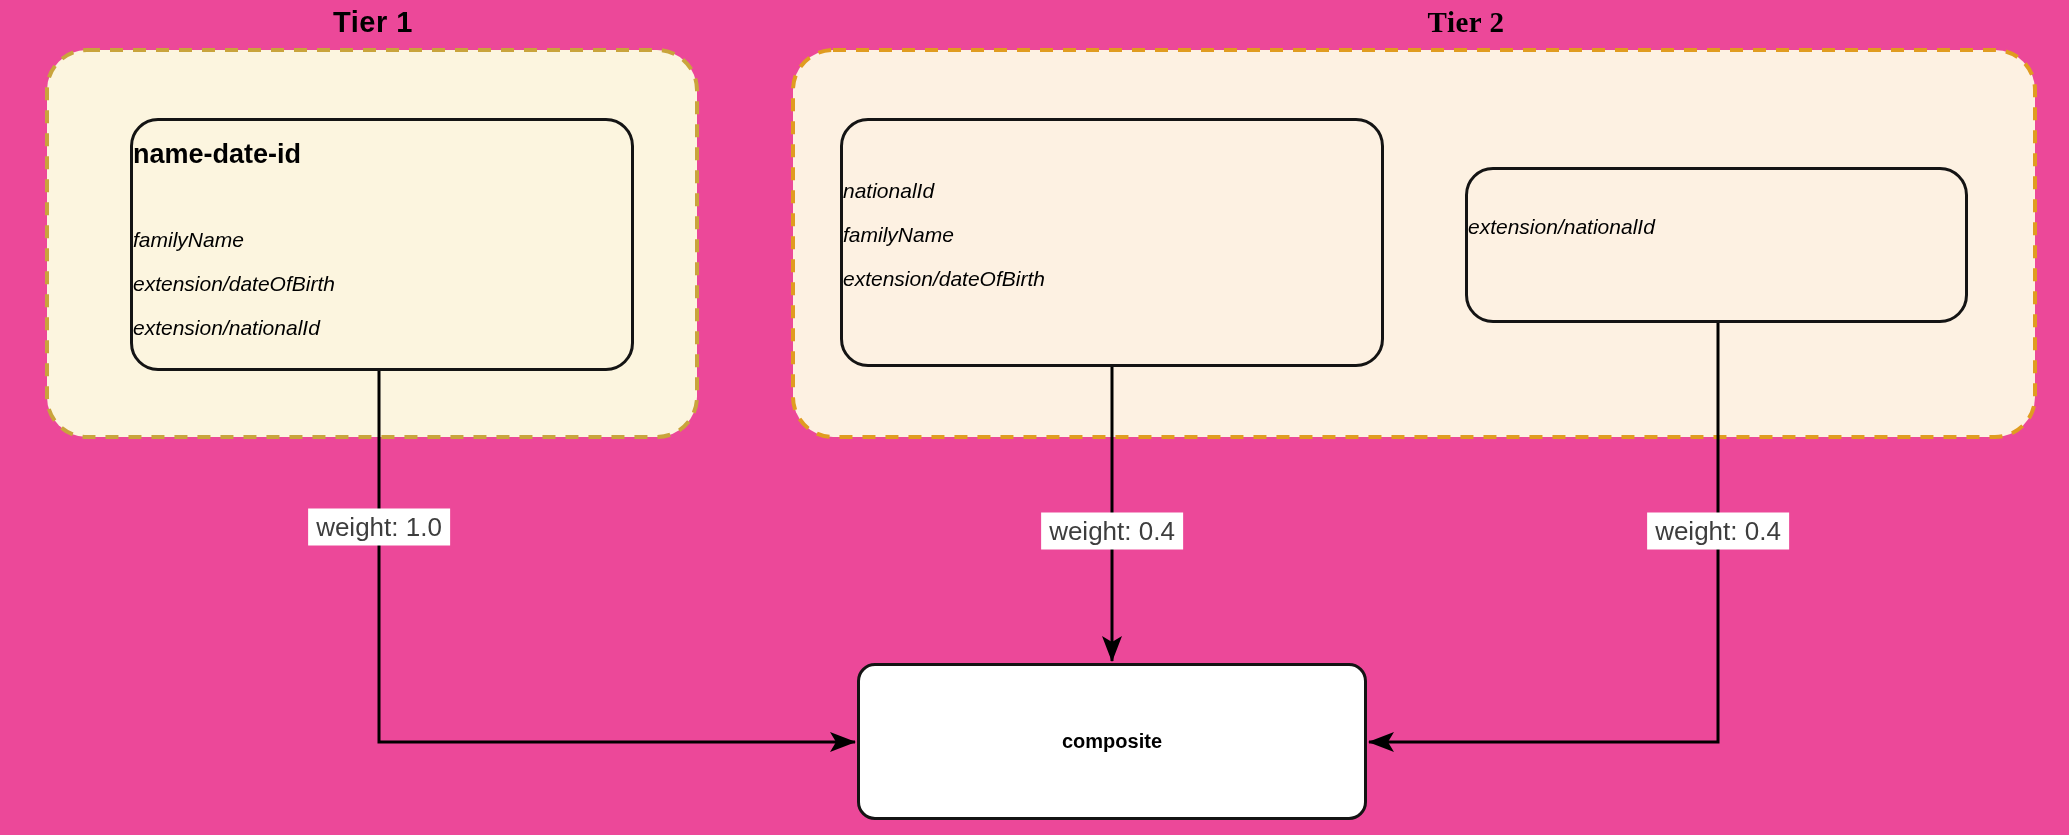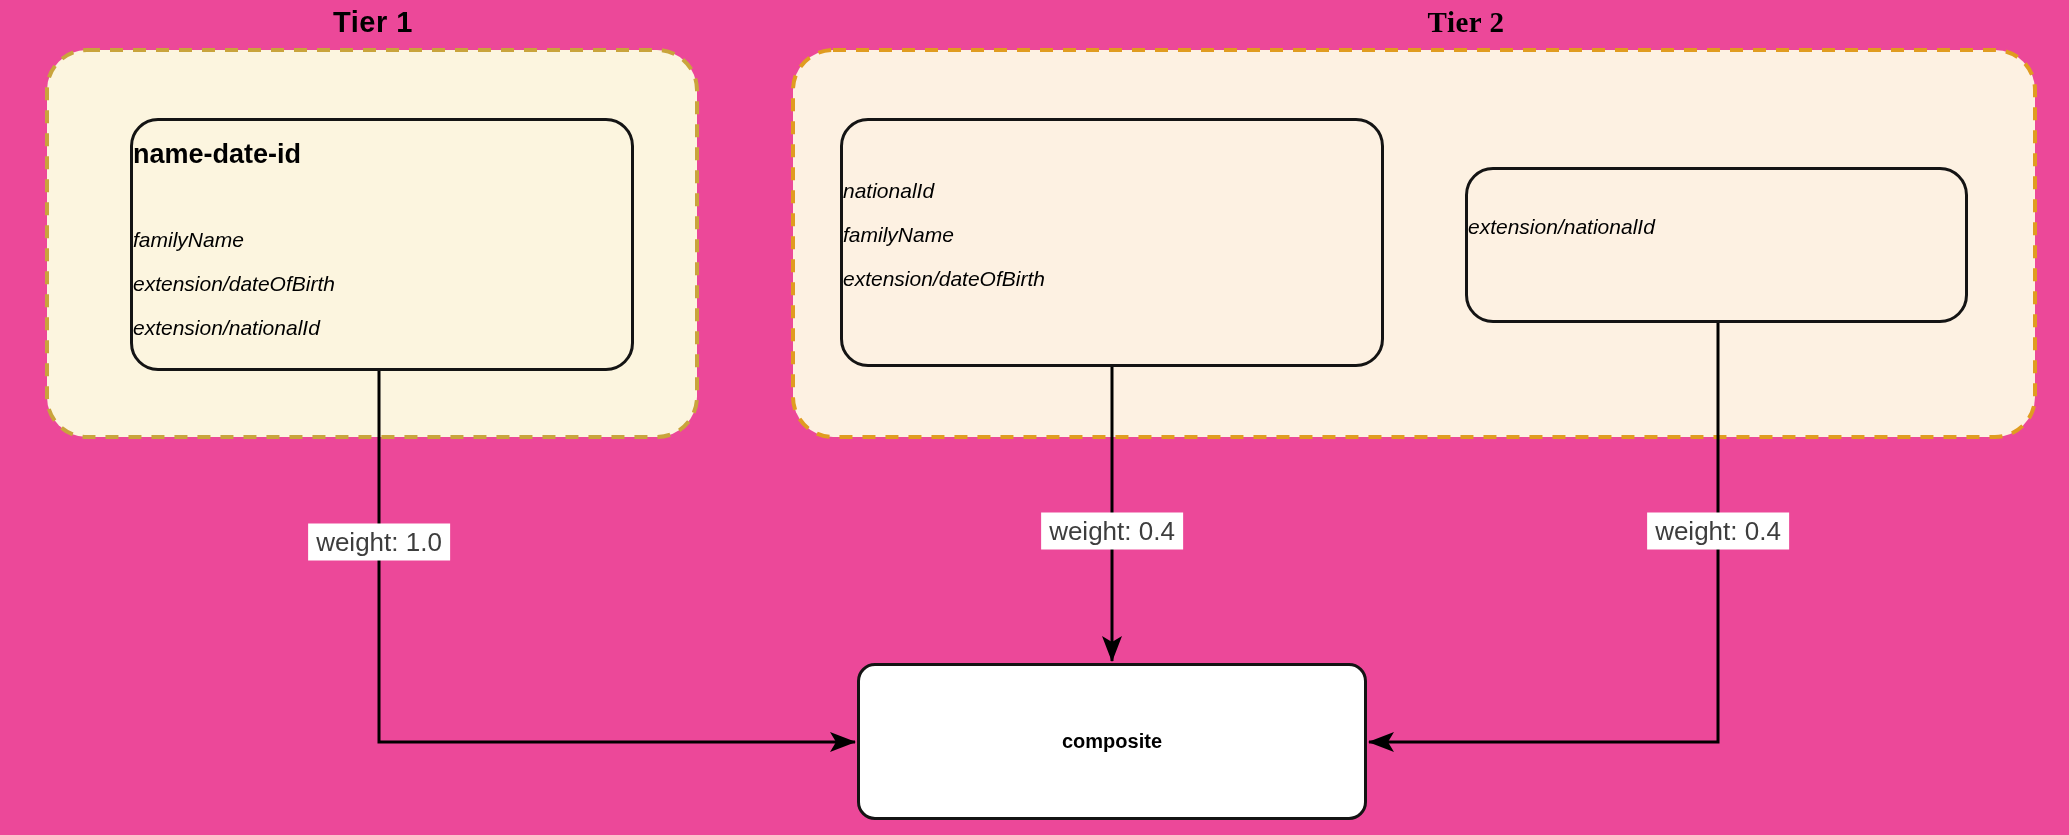--- a/index.html
+++ b/index.html
@@ -118,19 +118,19 @@
   <div class="node fill-tier2" style="left:1465px; top:167px; width:503px; height:156px;">
     <div class="node-fields" style="margin-top:35px;">
       <div>extension/nationalId</div>
     </div>
   </div>
 
   <div id="composite-node" style="left:857px; top:663px; width:510px; height:157px;">
     <span>composite</span>
   </div>
 
-  <div class="edge-weight-label" style="left:379px; top:542px;">weight: 1.0</div>
+  <div class="edge-weight-label" style="left:379px; top:527px;">weight: 1.0</div>
 
   <div class="edge-weight-label" style="left:1112px; top:531px;">weight: 0.4</div>
 
   <div class="edge-weight-label" style="left:1718px; top:531px;">weight: 0.4</div>
 
 </div>
 
 </body></html>

